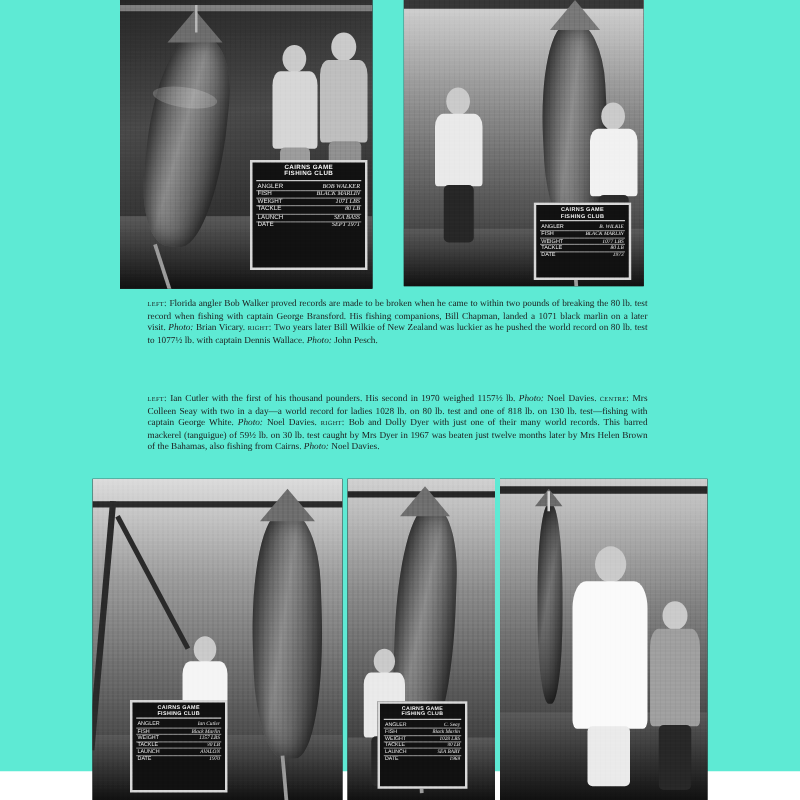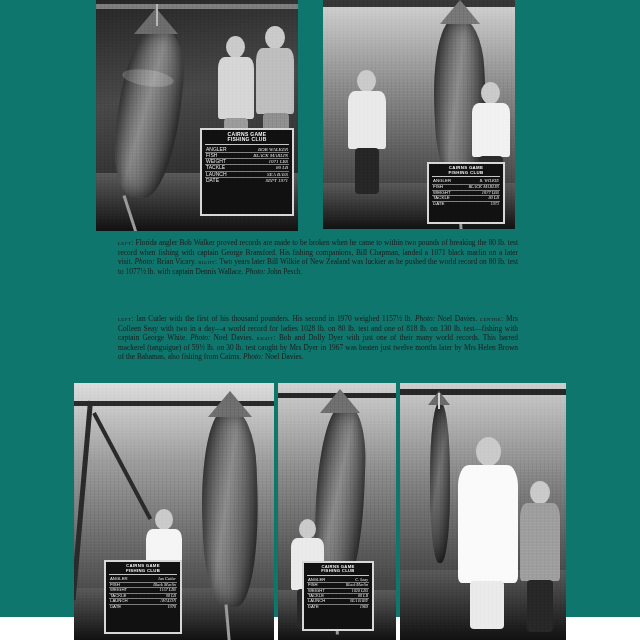--- a/index.html
+++ b/index.html
@@ -12,21 +12,21 @@
     height: 640px;
     font-family: "Liberation Serif", serif;
     color: #111;
     overflow: hidden;
     position: relative;
   }
   .page {
     position: absolute;
     left: 0; top: 0;
     width: 640px; height: 617px;
-    background: #0f766e;
+    background: #5eead4;
   }
   
   .photo {
     position: absolute;
     background: #111;
     overflow: hidden;
     filter: grayscale(1) contrast(1.05);
   }
   .photo .sky {
     position: absolute; left: 0; top: 0; right: 0; bottom: 0;

